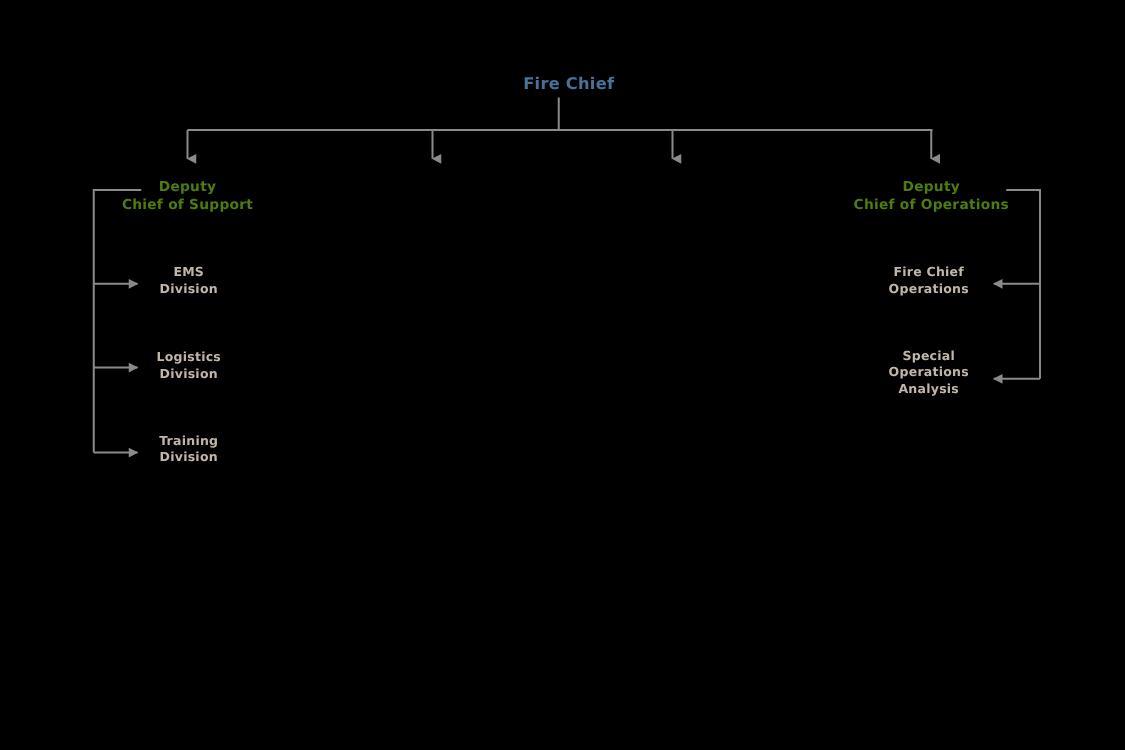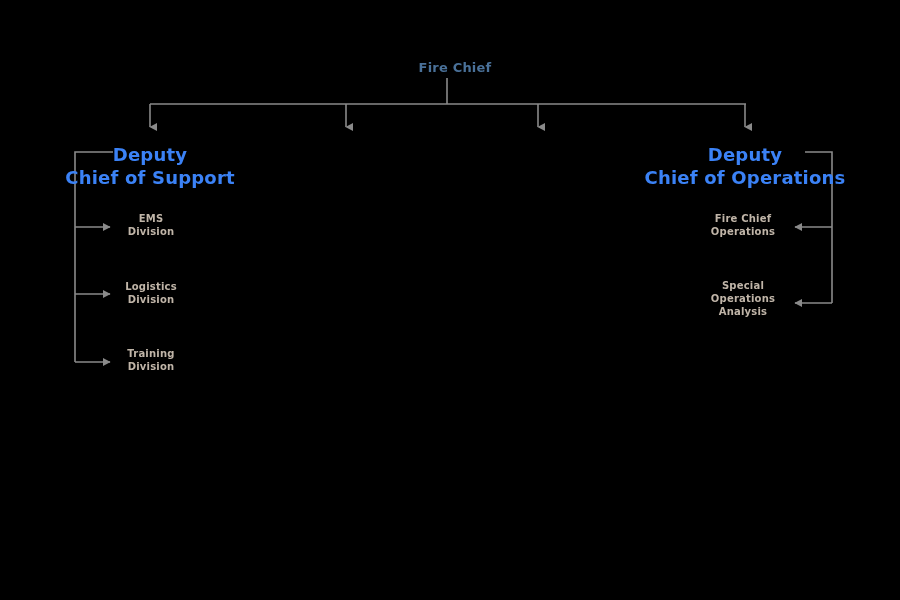--- a/index.html
+++ b/index.html
@@ -31,22 +31,22 @@
     line-height: 1.30;
     letter-spacing: 0.2px;
     white-space: pre-line;
     transform: translate(-50%, 0);
   }
   .node-root {
     color: #4a7199;
     font-size: 13px;
   }
   .node-division {
-    color: #3b82f6;
-    font-size: 18px;
+    color: #4d7c0f;
+    font-size: 11px;
   }
   .node-unit {
     color: #c0b5a8;
     font-size: 10px;
   }
 </style>
 </head>
 <body>
 
 <div id="chart-root">

